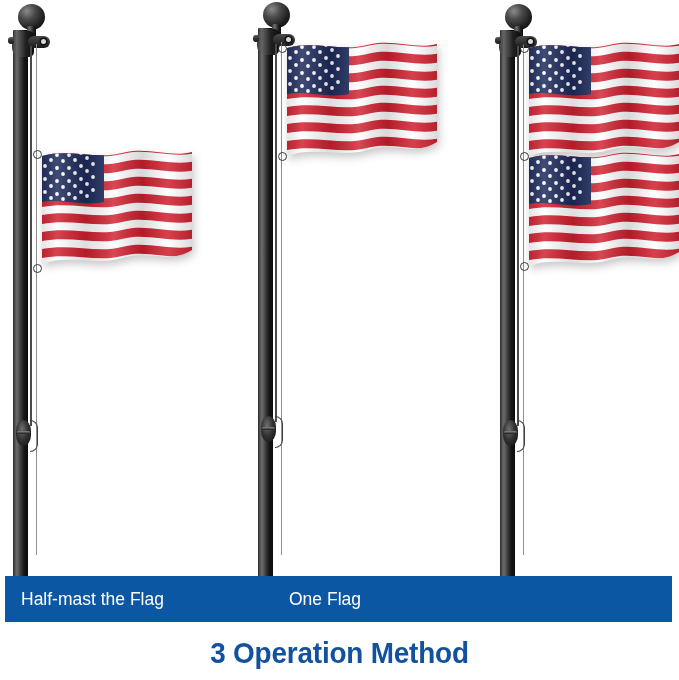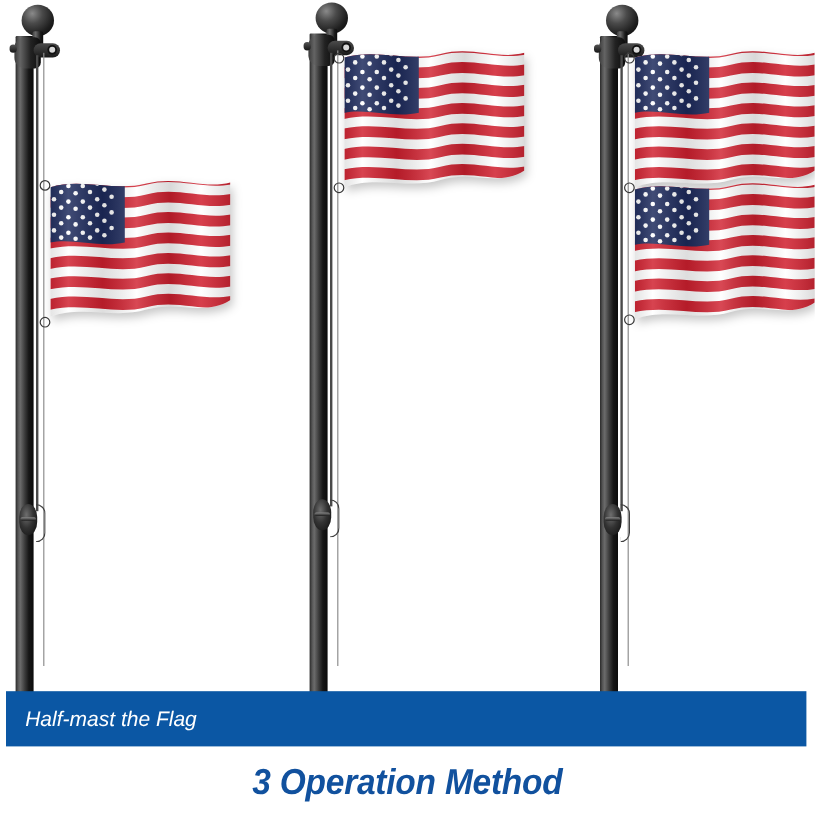--- a/index.html
+++ b/index.html
@@ -3,21 +3,21 @@
 <meta charset="utf-8">
 <style>
   html,body{margin:0;padding:0;}
   body{
     width:679px;height:680px;
     background:#ffffff;
     font-family:"Liberation Sans", sans-serif;
     overflow:hidden;
     position:relative;
   }
-  #stage{position:absolute;inset:0;width:679px;height:656px;font-style:italic;}
+  #stage{position:absolute;inset:0;width:679px;height:656px;}
 
   
   .pole-group{position:absolute;top:0;height:600px;}
   .mast{
     position:absolute;bottom:0;width:15px;
     background:linear-gradient(to right,#2a2a2a 0%,#555 14%,#6b6b6b 26%,#3a3a3a 52%,#161616 74%,#0b0b0b 100%);
     border-radius:1px;
   }
   .finial-ball{
     position:absolute;width:27px;height:26px;border-radius:50%;
@@ -462,17 +462,18 @@
               <circle cx="49" cy="50" r="1.9"></circle>
           </g>
           <rect x="0" y="0" width="158" height="128" fill="url(#fold4)"></rect>
         </g>
       </svg>
     </div>
   </div>
 
   <div id="banner">
     <div class="banner-label" id="lbl0">Half-mast the Flag</div>
+    <div class="banner-label" id="lbl1">One Flag</div>
   </div>
 
   <div id="headline">3 Operation Method</div>
 
 </div>
 
 </body></html>

